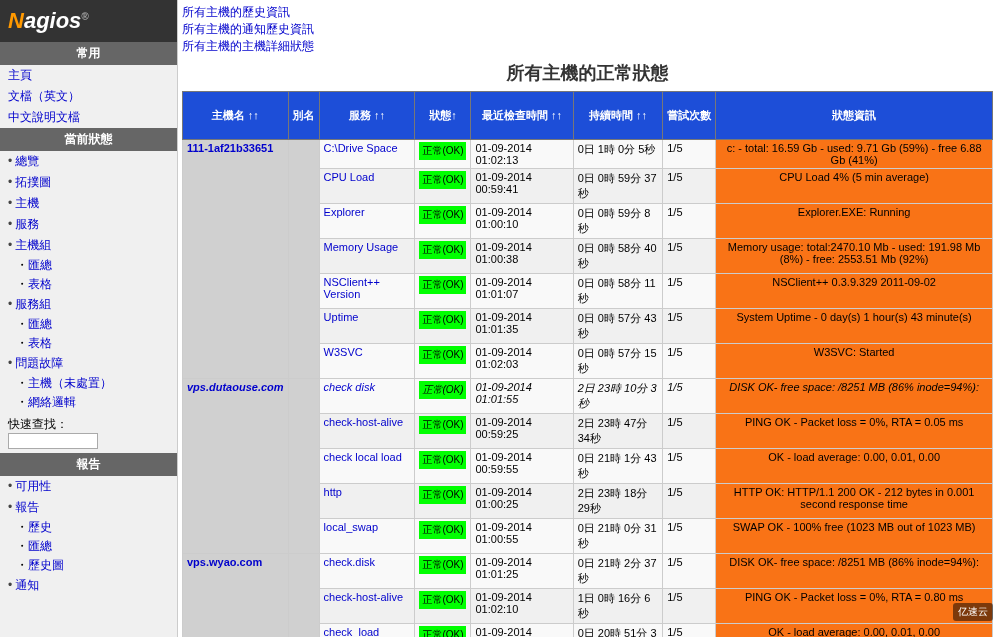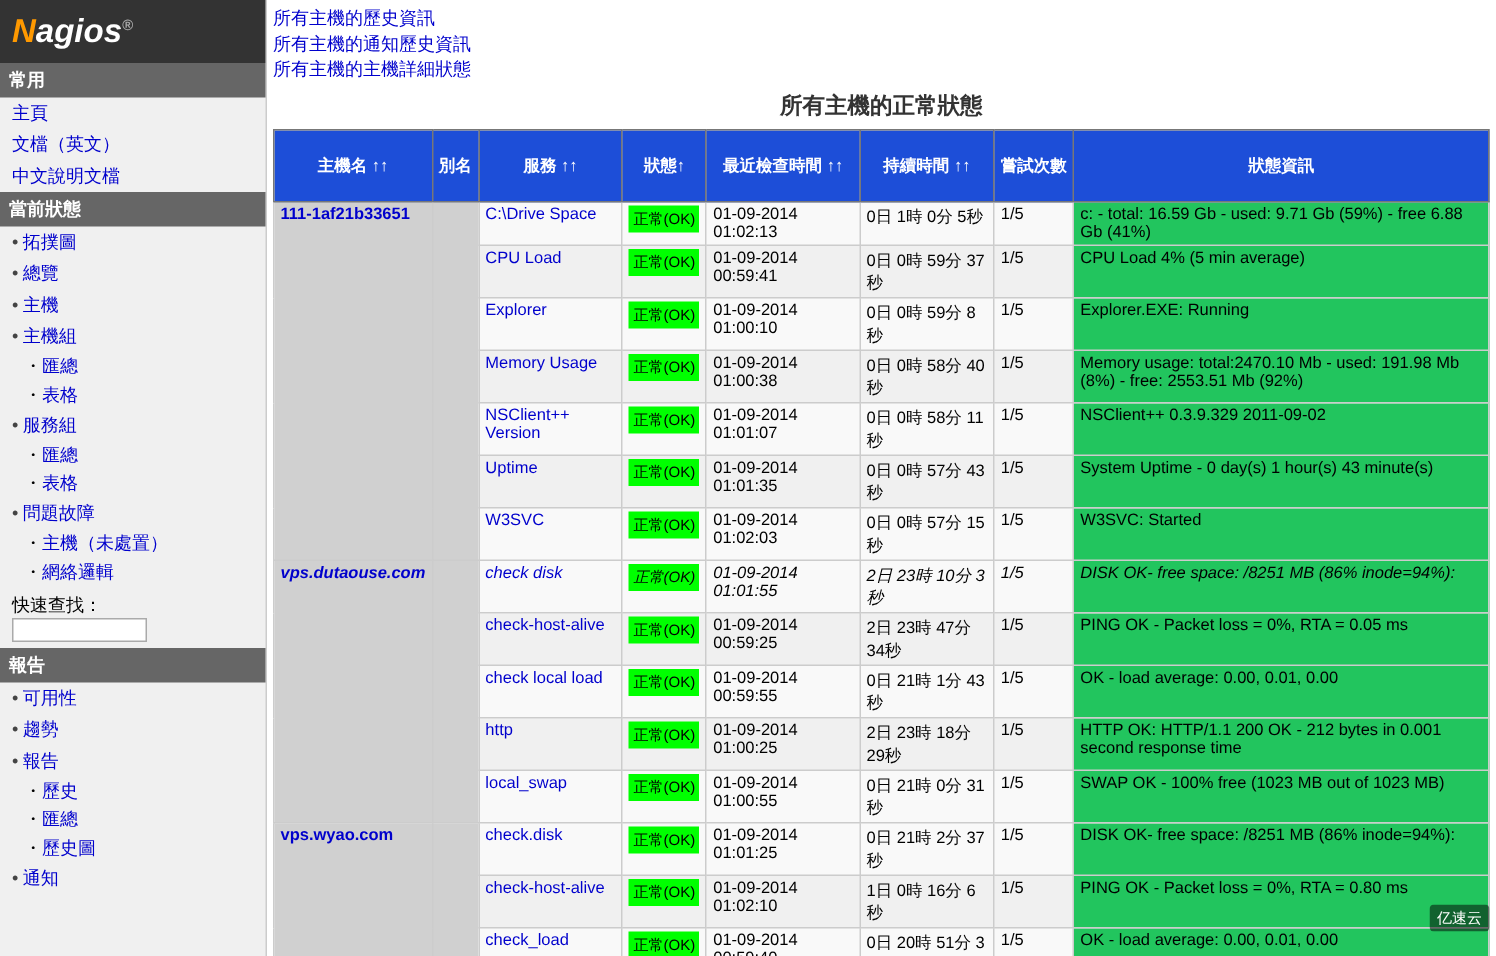--- a/index.html
+++ b/index.html
@@ -24,20 +24,21 @@
       color: #fff;
       font-style: italic;
     }
     .logo-text span { color: #f90; }
     .sidebar-section-title {
       background: #666;
       color: #fff;
       padding: 3px 6px;
       font-weight: bold;
       font-size: 12px;
+      text-align: center;
     }
     .sidebar-item {
       padding: 2px 8px;
       font-size: 12px;
     }
     .sidebar-item a {
       color: #00c;
       text-decoration: none;
     }
     .sidebar-sub {
@@ -61,21 +62,21 @@
     #main {
       flex: 1;
       padding: 4px;
       overflow-x: auto;
     }
     .top-links { margin-bottom: 5px; }
     .top-links a { color: #00c; text-decoration: none; font-size: 12px; display: block; }
 
     .page-title {
       text-align: center;
-      font-size: 15px;
+      font-size: 18px;
       font-weight: bold;
       margin: 6px 0;
       color: #333;
     }
 
     table.hosts-table {
       width: 100%;
       border-collapse: collapse;
       font-size: 11px;
     }
@@ -90,21 +91,21 @@
     table.hosts-table td {
       padding: 2px 4px;
       border: 1px solid #ccc;
       vertical-align: top;
     }
     .host-name-cell { background: #e0e0e0; font-weight: bold; vertical-align: top; }
     .host-name-cell a { color: #00c; text-decoration: none; }
     .service-cell a { color: #00c; text-decoration: none; }
     .status-ok { background: #0f0; color: #000; font-size: 10px; white-space: nowrap; padding: 2px 3px; }
     td.status-col { padding: 0; }
-    .info-cell { background: #22c55e; }
+    .info-cell { background: #f97316; text-align: center; }
 
     .watermark {
       position: fixed;
       bottom: 16px;
       right: 4px;
       background: rgba(0,0,0,0.5);
       color: #fff;
       font-size: 10px;
       padding: 2px 5px;
       border-radius: 3px;
@@ -120,41 +121,41 @@
       <span style="color:#f90">N</span>agios<sup style="font-size:10px;color:#aaa">®</sup>
     </div>
   </div>
 
   <div class="sidebar-section-title">常用</div>
   <div class="sidebar-item"><a href="#">主頁</a></div>
   <div class="sidebar-item"><a href="#">文檔（英文）</a></div>
   <div class="sidebar-item"><a href="#">中文說明文檔</a></div>
 
   <div class="sidebar-section-title">當前狀態</div>
+  <div class="sidebar-item"><span class="bullet">•</span><a href="#">總覽</a></div>
   <div class="sidebar-item"><span class="bullet">•</span><a href="#">拓撲圖</a></div>
-  <div class="sidebar-item"><span class="bullet">•</span><a href="#">總覽</a></div>
   <div class="sidebar-item"><span class="bullet">•</span><a href="#">主機</a></div>
+  <div class="sidebar-item"><span class="bullet">•</span><a href="#">服務</a></div>
   <div class="sidebar-item"><span class="bullet">•</span><a href="#">主機組</a></div>
   <div class="sidebar-sub">・<a href="#">匯總</a></div>
   <div class="sidebar-sub">・<a href="#">表格</a></div>
   <div class="sidebar-item"><span class="bullet">•</span><a href="#">服務組</a></div>
   <div class="sidebar-sub">・<a href="#">匯總</a></div>
   <div class="sidebar-sub">・<a href="#">表格</a></div>
   <div class="sidebar-item"><span class="bullet">•</span><a href="#">問題故障</a></div>
   <div class="sidebar-sub">・<a href="#">主機（未處置）</a></div>
   <div class="sidebar-sub">・<a href="#">網絡邏輯</a></div>
 
   <div class="quick-search">
     <span>快速查找：</span><br>
     <input type="text" style="">
   </div>
 
   <div class="sidebar-section-title">報告</div>
   <div class="sidebar-item"><span class="bullet">•</span><a href="#">可用性</a></div>
-  <div class="sidebar-item"><span class="bullet">•</span><a href="#">趨勢</a></div>
   <div class="sidebar-item"><span class="bullet">•</span><a href="#">報告</a></div>
   <div class="sidebar-sub">・<a href="#">歷史</a></div>
   <div class="sidebar-sub">・<a href="#">匯總</a></div>
   <div class="sidebar-sub">・<a href="#">歷史圖</a></div>
   <div class="sidebar-item"><span class="bullet">•</span><a href="#">通知</a></div>
   <div class="sidebar-item"></div>
 
 </div>
 
 <div id="main">

